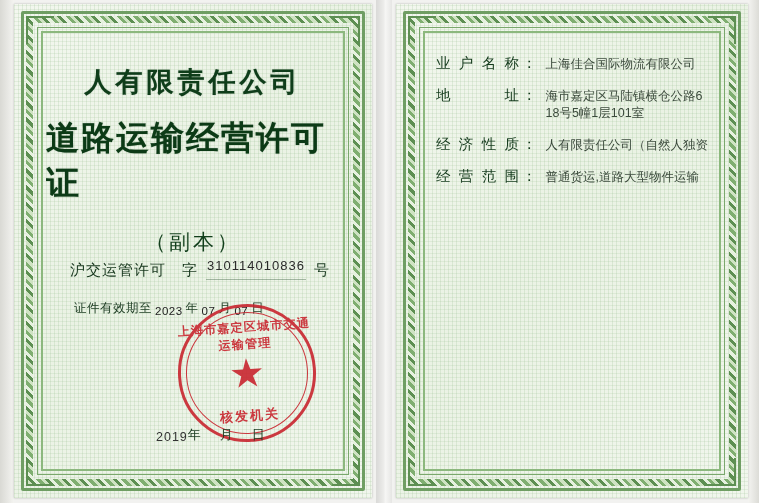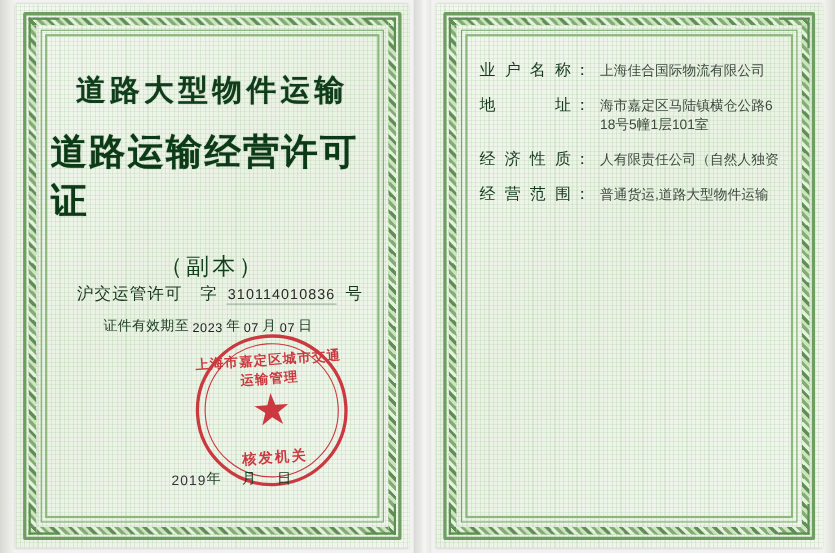--- a/index.html
+++ b/index.html
@@ -122,36 +122,35 @@
   .lic-prefix { white-space: nowrap; }
   .lic-zi { margin-left: 16px; white-space: nowrap; }
   .lic-num {
     flex: 1;
     margin: 0 8px;
     text-align: center;
     font-family: "Liberation Sans", sans-serif;
     font-size: 13px;
     color: #2a2a2a;
     border-bottom: 1px solid rgba(30,70,35,0.35);
-    padding-bottom: 1px;
+    padding-bottom: 6px;
   }
   .lic-hao { white-space: nowrap; }
 
   .valid-row {
     position: absolute;
     left: 28px;
-    top: 252px;
+    top: 264px;
     font-family: "Liberation Serif", serif;
     font-size: 12.5px;
     color: #1a3a20;
     letter-spacing: 0.5px;
     display: flex;
     align-items: flex-end;
     gap: 3px;
-    margin-left: 20px;
   }
   .valid-row .val {
     font-family: "Liberation Sans", sans-serif;
     font-size: 11.5px;
     color: #222;
   }
 
   
   .seal {
     position: absolute;
@@ -295,21 +294,21 @@
     <div class="frame-mid"></div>
     <div class="frame-inner"></div>
     <div class="frame-inner2"></div>
     <div class="corner tl"></div>
     <div class="corner tr"></div>
     <div class="corner bl"></div>
     <div class="corner br"></div>
 
     <div class="content">
 
-      <div class="title-country">道路大型物件运输</div>
+      <div class="title-country">人有限责任公司</div>
 
       <div class="title-main">道路运输经营许可证</div>
 
       <div class="title-sub">（副本）</div>
 
       <div class="lic-no-row">
         <span class="lic-prefix">沪交运管许可</span>
         <span class="lic-zi">字</span>
         <span class="lic-num">310114010836</span>
         <span class="lic-hao">号</span>

